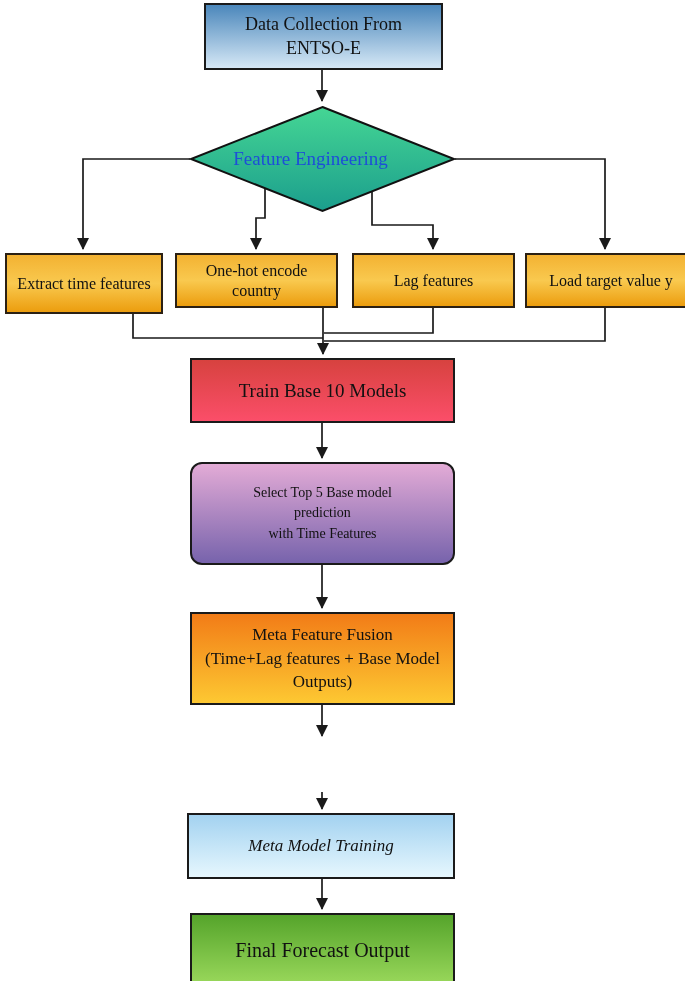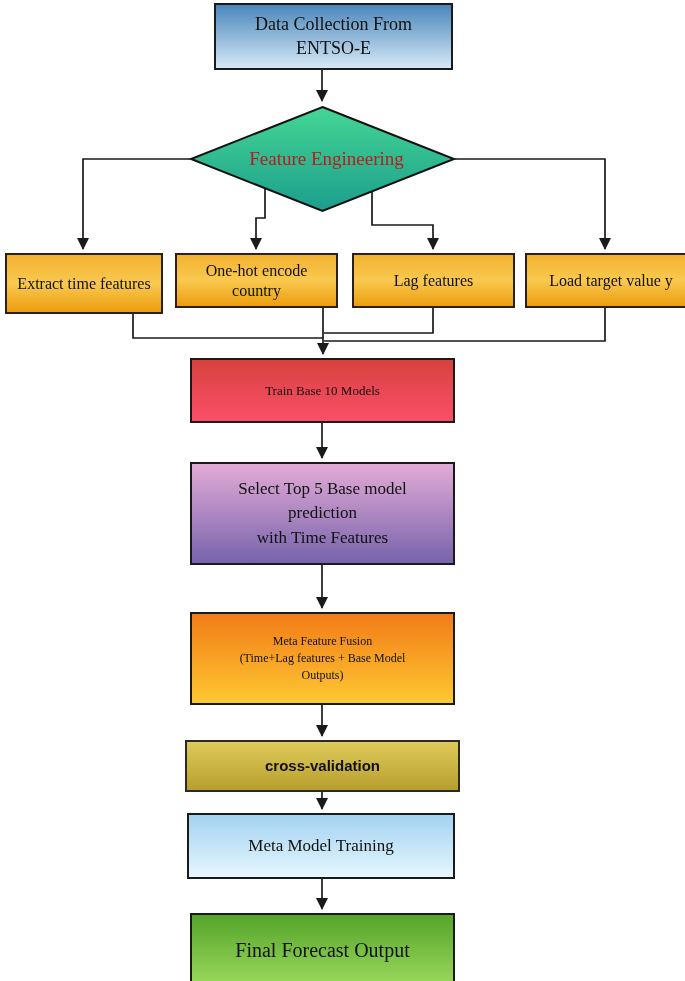--- a/index.html
+++ b/index.html
@@ -29,38 +29,38 @@
     border: 2px solid #1a1a1a;
     display: flex;
     align-items: center;
     justify-content: center;
     text-align: center;
     white-space: pre-line;
     line-height: 1.32;
     font-size: 17px;
     padding: 2px 4px;
   }
-  .node-top        { left: 214px; top: 3px;   width: 239px; height: 67px;  font-size: 18px; }
+  .node-top        { left: 204px; top: 3px;   width: 239px; height: 67px;  font-size: 18px; }
   .node-box1       { left: 5px;   top: 253px; width: 158px; height: 61px;  font-size: 16px; }
   .node-box2       { left: 175px; top: 253px; width: 163px; height: 55px;  font-size: 16px; line-height: 1.2; }
   .node-box3       { left: 352px; top: 253px; width: 163px; height: 55px;  font-size: 16px; }
   .node-box4       { left: 525px; top: 253px; width: 172px; height: 55px;  font-size: 16px; }
-  .node-red        { left: 190px; top: 358px; width: 265px; height: 65px;  font-size: 13px; }
-  .node-purple     { left: 190px; top: 462px; width: 265px; height: 103px; font-size: 17px; line-height: 1.45; }
-  .node-meta       { left: 190px; top: 612px; width: 265px; height: 93px;  font-size: 12px; line-height: 1.4; }
+  .node-red        { left: 190px; top: 358px; width: 265px; height: 65px;  font-size: 19px; }
+  .node-purple     { left: 190px; top: 462px; width: 265px; height: 103px; font-size: 14px; line-height: 1.45; border-radius: 12px; }
+  .node-meta       { left: 190px; top: 612px; width: 265px; height: 93px;  font-size: 17px; line-height: 1.4; }
   .node-gold       { left: 185px; top: 740px; width: 275px; height: 52px;
                      font-family: "Liberation Sans", "DejaVu Sans", sans-serif;
                      font-weight: 700; font-size: 15px; }
   .node-blue       { left: 187px; top: 813px; width: 268px; height: 66px;  font-size: 17px; }
   .node-green      { left: 190px; top: 913px; width: 265px; height: 75px;  font-size: 20px; }
   .diamond-label {
     position: absolute;
-    left: 194px; top: 106px; width: 265px; height: 106px;
+    left: 178px; top: 106px; width: 265px; height: 106px;
     display: flex; align-items: center; justify-content: center;
-    text-align: center; font-size: 19px; color: #b91c1c;
+    text-align: center; font-size: 19px; color: #1d4ed8;
   }
 </style>
 </head>
 <body>
 
 <div class="stage">
 
   <svg class="connector-layer" width="685" height="981" viewBox="0 0 685 981">
     <defs>
       <marker id="arrow" markerUnits="userSpaceOnUse" markerWidth="14" markerHeight="14" refX="11" refY="6" orient="auto">
@@ -120,19 +120,18 @@
   <div class="node node-red" style="background: linear-gradient(rgb(215, 66, 63), rgb(251, 78, 105)); border-color: rgb(26, 26, 26);">Train Base 10 Models</div>
 
   <div class="node node-purple" style="background: linear-gradient(rgb(227, 171, 214), rgb(119, 99, 172)); border-color: rgb(26, 26, 26);">Select Top 5 Base model
 prediction
 with Time Features</div>
 
   <div class="node node-meta" style="background: linear-gradient(rgb(242, 124, 23), rgb(253, 200, 50)); border-color: rgb(26, 26, 26);">Meta Feature Fusion
 (Time+Lag features + Base Model
 Outputs)</div>
 
-  <div class="node node-gold" style="background: linear-gradient(rgb(222, 203, 89), rgb(184, 158, 46)); border-color: rgb(42, 42, 42);">cross-validation</div>
 
-  <div class="node node-blue" style="background: linear-gradient(rgb(163, 210, 240), rgb(230, 247, 254)); border-color: rgb(26, 26, 26);">Meta Model Training</div>
+  <div class="node node-blue" style="background: linear-gradient(rgb(163, 210, 240), rgb(230, 247, 254)); border-color: rgb(26, 26, 26); font-style: italic;">Meta Model Training</div>
 
   <div class="node node-green" style="background: linear-gradient(rgb(85, 164, 43), rgb(155, 217, 92)); border-color: rgb(26, 26, 26);">Final Forecast Output</div>
 
 </div>
 
 </body></html>

